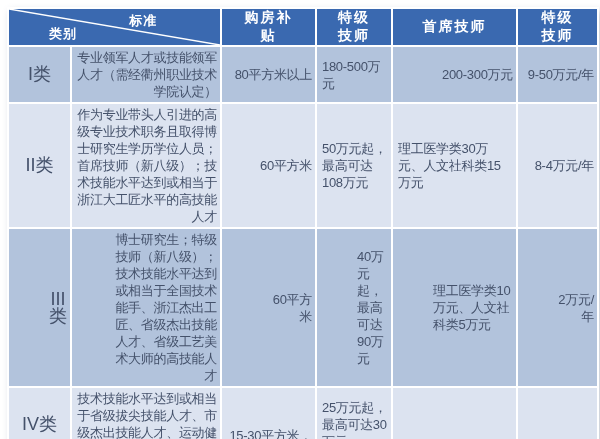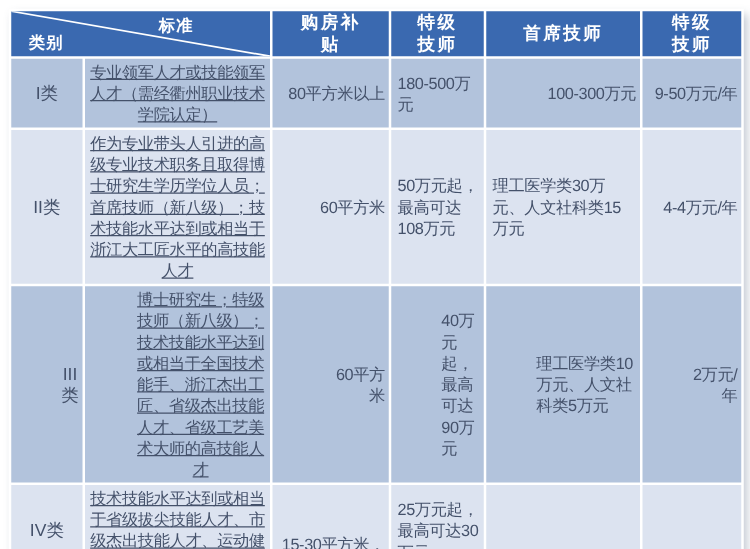--- a/index.html
+++ b/index.html
@@ -18,30 +18,30 @@
   col.c1{width:55px;} col.c2{width:148px;} col.c3{width:93px;}
   col.c4{width:74px;} col.c5{width:123px;} col.c6{width:79px;}
   
   th{
     background:var(--hdr);color:#fff;font-size:14px;font-weight:bold;
     letter-spacing:2px;text-align:center;height:36px;padding:0 18px;
   }
   th.corner{position:relative;letter-spacing:1px;padding:0;}
   th.corner svg{position:absolute;left:0;top:0;width:100%;height:100%;}
   th.corner .lbl-top{position:absolute;top:3px;left:57%;font-size:13px;}
-  th.corner .lbl-bottom{position:absolute;bottom:2px;left:14px;font-size:13px;}
+  th.corner .lbl-bottom{position:absolute;bottom:2px;left:40px;font-size:13px;}
   
   td{
     color:#44516a;font-size:13px;line-height:17px;
     letter-spacing:-0.3px;padding:2px 3px;
   }
   td.odd{background:var(--odd);}
   td.even{background:var(--even);}
-  td.cat{text-align:center;font-size:14px;letter-spacing:0;}
-  td.desc{text-align:center;text-decoration:underline;}
+  td.cat{text-align:center;font-size:18px;letter-spacing:0;}
+  td.desc{text-align:right;}
   td.center{text-align:right;}
   td.left{text-align:left;padding-left:5px;}
   tr.r1 td{height:50px;} tr.r2 td{height:112px;} tr.r3 td{height:102px;padding-left:40px;}
   tr.r4 td{height:55px;} tr.r5 td{height:50px;}
 </style>
 </head>
 <body>
 
 <div class="tbl-wrap">
   <table class="subsidy">
@@ -66,31 +66,31 @@
       <th>特级技师</th>
       <th>首席技师</th>
       <th>特级技师</th>
     </tr>
 
     <tr class="r1">
       <td class="odd cat">I类</td>
       <td class="odd desc">专业领军人才或技能领军人才（需经衢州职业技术学院认定）</td>
       <td class="odd center">80平方米以上</td>
       <td class="odd left">180-500万元</td>
-      <td class="odd center">100-300万元</td>
+      <td class="odd center">200-300万元</td>
       <td class="odd center">9-50万元/年</td>
     </tr>
 
     <tr class="r2">
       <td class="even cat">II类</td>
       <td class="even desc">作为专业带头人引进的高级专业技术职务且取得博士研究生学历学位人员；首席技师（新八级）；技术技能水平达到或相当于浙江大工匠水平的高技能人才</td>
       <td class="even center">60平方米</td>
       <td class="even left">50万元起，最高可达108万元</td>
       <td class="even left">理工医学类30万元、人文社科类15万元</td>
-      <td class="even center">4-4万元/年</td>
+      <td class="even center">8-4万元/年</td>
     </tr>
 
     <tr class="r3">
       <td class="odd cat">III类</td>
       <td class="odd desc">博士研究生；特级技师（新八级）；技术技能水平达到或相当于全国技术能手、浙江杰出工匠、省级杰出技能人才、省级工艺美术大师的高技能人才</td>
       <td class="odd center">60平方米</td>
       <td class="odd left">40万元起，最高可达90万元</td>
       <td class="odd left">理工医学类10万元、人文社科类5万元</td>
       <td class="odd center">2万元/年</td>
     </tr>

